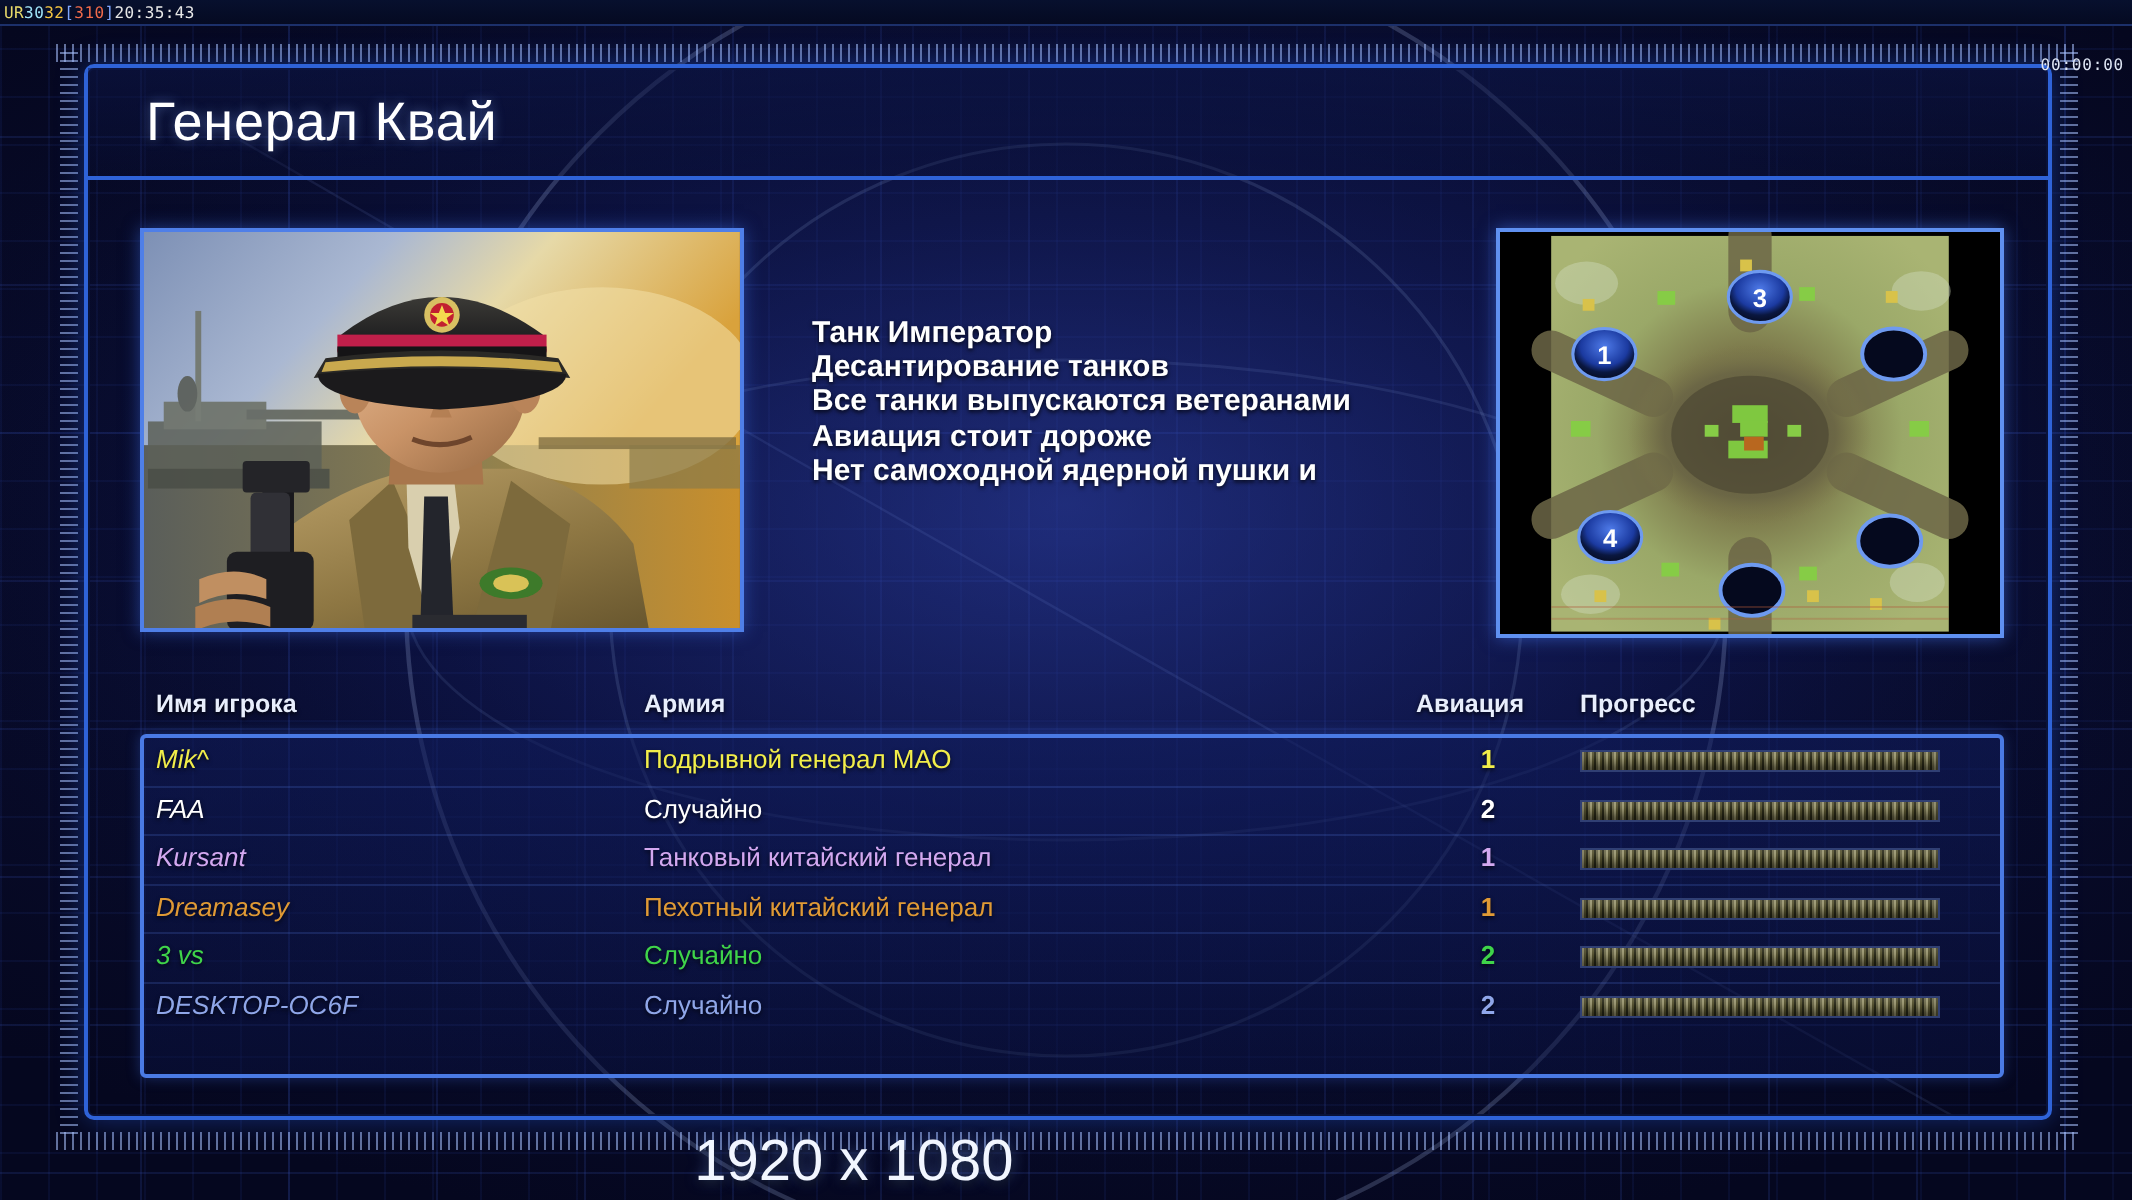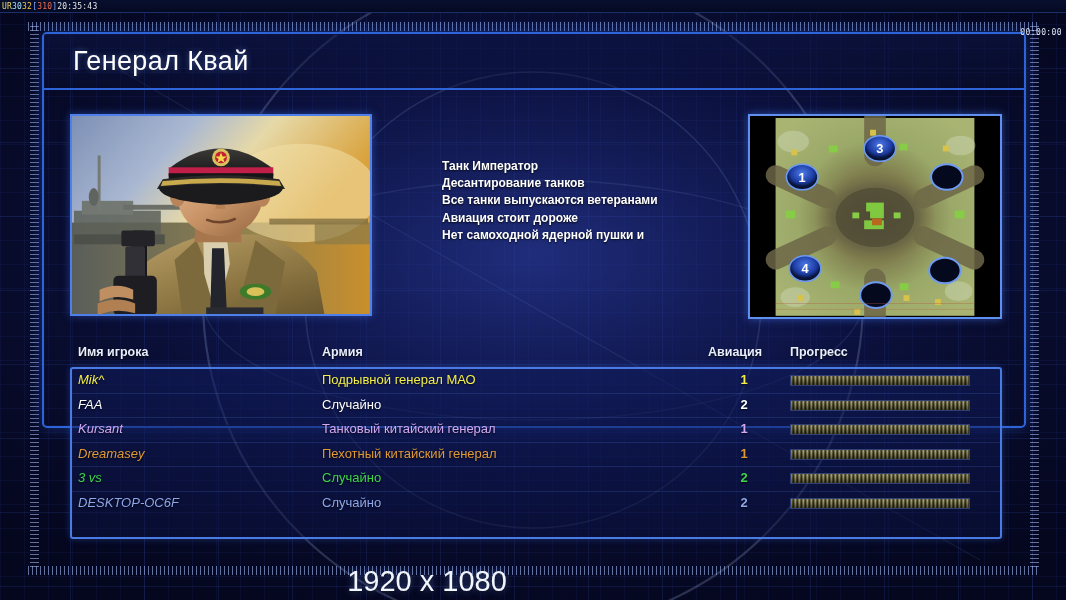--- a/index.html
+++ b/index.html
@@ -76,21 +76,21 @@
   .ruler-v {
     width: 9px;
     background-image: repeating-linear-gradient(to bottom,
       rgba(170,195,255,0.75) 0px, rgba(170,195,255,0.75) 1px,
       rgba(0,0,0,0) 1px, rgba(0,0,0,0) 4px);
   }
 
   
   #frame {
     position: absolute;
-    left: 42px; top: 32px; width: 984px; height: 396px;
+    left: 42px; top: 32px; width: 984px; height: 528px;
     border: 2px solid #2f63d8;
     border-radius: 5px;
     box-shadow: 0 0 0 1px rgba(10,20,60,.9) inset,
                 0 0 14px rgba(40,90,210,.45);
     z-index: 10;
   }
 
   
   #titlebar {
     position: absolute; left: 0; top: 0; width: 100%; height: 56px;
@@ -120,24 +120,23 @@
     border: 2px solid #4f7fe8;
     background: #000;
     overflow: hidden;
     box-shadow: 0 0 8px rgba(60,110,230,.5);
   }
   .portrait-art { position: absolute; inset: 0; }
 
   
   #bullets {
     position: absolute; left: 336px; top: 44px; width: 350px;
-    color: #ffffff; font-size: 12px; line-height: 17.2px;
+    color: #ffffff; font-size: 15px; line-height: 17.2px;
     font-weight: bold;
     text-shadow: 0 1px 2px rgba(0,0,0,.85);
-    margin-left: 36px;
   }
   #bullets div { white-space: nowrap; }
 
   
   #map-wrap {
     position: absolute; left: 678px; top: 0; width: 254px; height: 205px;
     border: 2px solid #5f90f0;
     background: #000;
     overflow: hidden;
     box-shadow: 0 0 8px rgba(70,120,240,.55);

